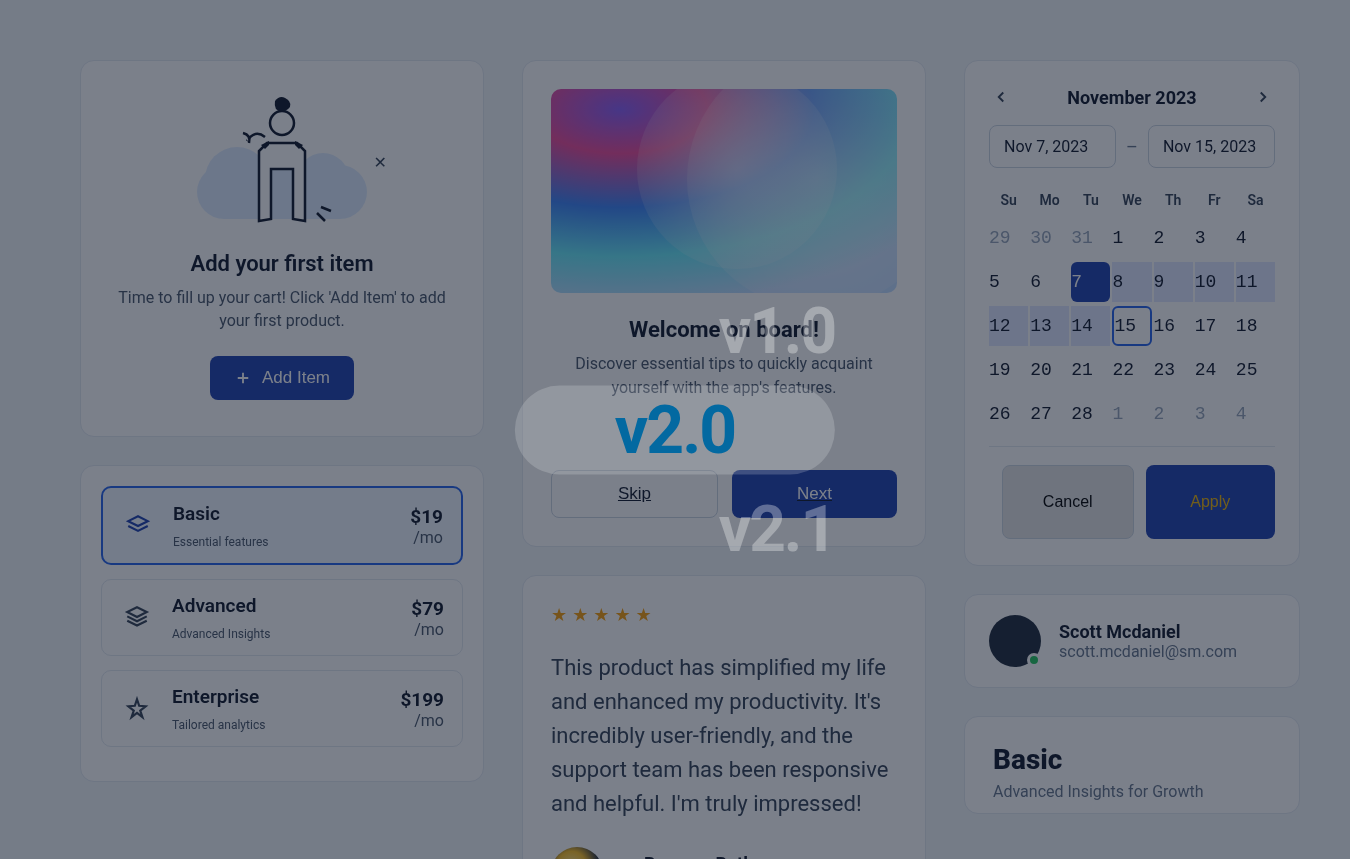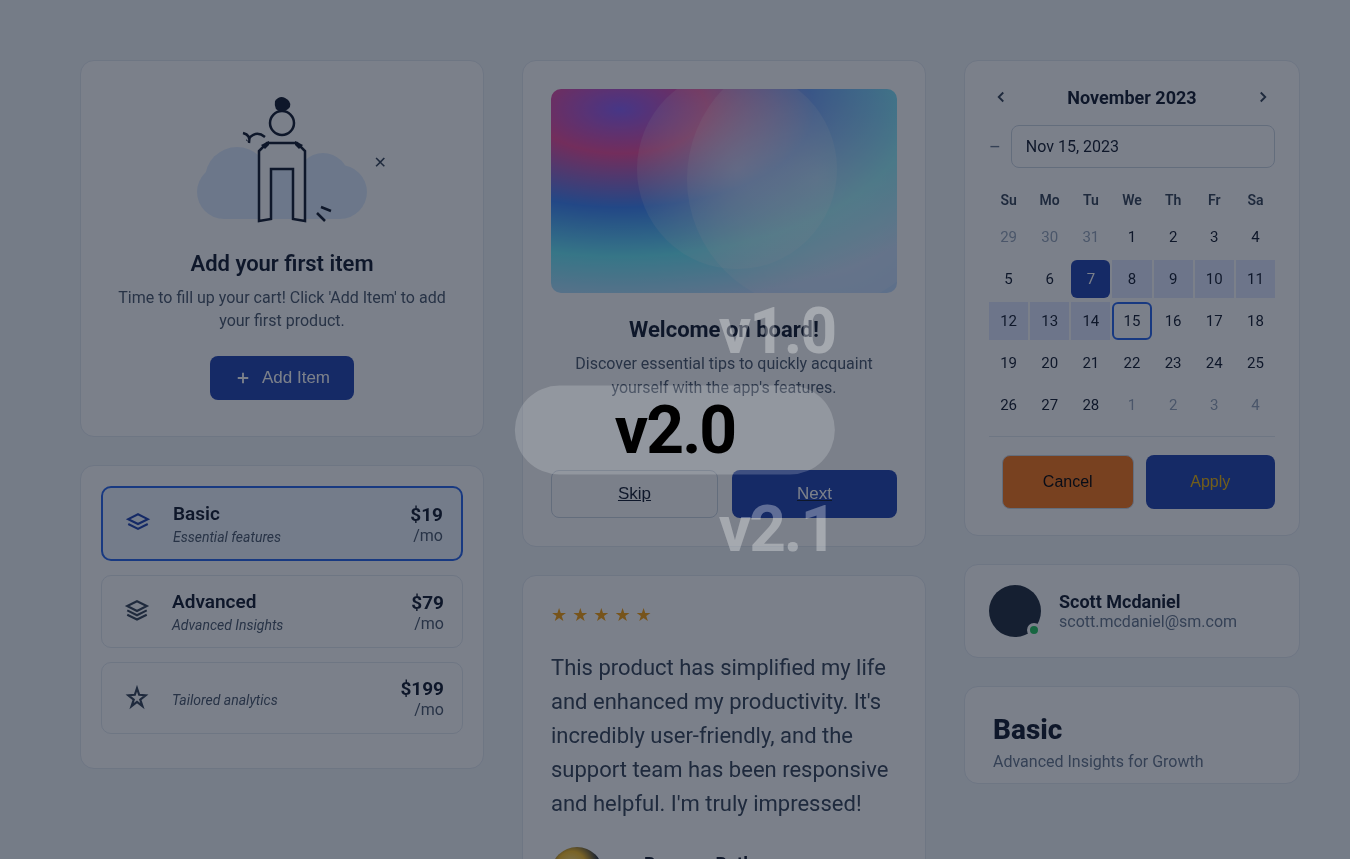--- a/index.html
+++ b/index.html
@@ -70,21 +70,21 @@
   .plan-row {
     display:flex; align-items:center; gap:18px;
     border:1px solid #e2e8f0; border-radius:10px; padding:14px 18px;
     margin-bottom:14px; cursor:pointer;
   }
   .plan-row.selected { border:2px solid #2563eb; background:#eff6ff; }
   .plan-icon { width:34px; height:34px; display:flex; align-items:center; justify-content:center; color:#1e40af;}
   .plan-row:not(.selected) .plan-icon { color:#334155; }
   .plan-text { flex:1; }
   .plan-name { font-size:19px; font-weight:600; color:#0f172a;}
-  .plan-desc { font-size:14px; color:#475569; margin-top:4px;font-style:italic;}
+  .plan-desc { font-size:12px; color:#475569; margin-top:10px;}
   .plan-price { text-align:right;}
   .plan-amount { font-size:19px; font-weight:700;}
   .plan-per { font-size:16px; color:#475569;}
 
   
   .onboard-card { text-align:center; }
   .onboard-img {
     width:100%; height:204px; border-radius:10px; margin-bottom:24px;
     background: radial-gradient(ellipse 140% 120% at 20% 10%, #8b5cf6 0%, #ec4899 18%, #3b82f6 40%, #67e8f9 60%, #bfdbfe 80%);
     position:relative; overflow:hidden;
@@ -120,27 +120,27 @@
   
   .cal-card { padding:24px 24px 26px; }
   .cal-head { display:flex; align-items:center; justify-content:space-between; margin-bottom:16px;}
   .cal-chevron { width:24px; height:24px; display:flex; align-items:center; justify-content:center; cursor:pointer; color:#334155;}
   .cal-month { font-size:18px; font-weight:700;}
   .date-inputs { display:flex; align-items:center; gap:10px; margin-bottom:18px;}
   .date-field { flex:1; border:1px solid #cbd5e1; border-radius:8px; padding:11px 14px; font-size:16px; color:#0f172a;}
   .date-dash { color:#64748b; font-size:18px;}
   .cal-grid { display:grid; grid-template-columns: repeat(7, 1fr); gap:2px; row-gap:4px; margin-bottom:12px;}
   .dow { font-size:14px; font-weight:600; color:#334155; text-align:center; padding:6px 0;}
-  .day { font-size:15px; color:#0f172a; text-align:center; padding:10px 0; border-radius:6px; cursor:pointer; position:relative;}
+  .day { font-size:18px; color:#0f172a; text-align:left; padding:10px 0; border-radius:6px; cursor:pointer; position:relative;font-family:Liberation Mono, monospace;}
   .day.muted { color:#94a3b8; }
   .day.sel-start { background:#1e40af; color:#fff; border-radius:6px;}
   .day.sel-end { border:2px solid #2563eb; border-radius:6px; padding:8px 0;}
   .day.in-range { background:#e0e7ff; border-radius:0;}
   .cal-footer { display:flex; gap:12px; border-top:1px solid #e2e8f0; padding-top:18px;}
-  .btn-cancel { flex:1; background:#f97316; border:1px solid #cbd5e1; border-radius:8px; padding:17px 0; font-size:16px; font-weight:500; cursor:pointer;margin-left:13px;}
+  .btn-cancel { flex:1; background:#e5e5e5; border:1px solid #cbd5e1; border-radius:8px; padding:27px 0; font-size:16px; font-weight:500; cursor:pointer;margin-left:13px;}
   .btn-apply { flex:1; background:#1e40af; border:none; color:#eab308; border-radius:8px; padding:11px 0; font-size:16px; font-weight:500; cursor:pointer;}
 
   
   .user-card { padding:20px 24px; display:flex; align-items:center; gap:18px;}
   .user-avatar { width:52px; height:52px; border-radius:50%; background:#1e293b;
     position:relative; }
   .user-avatar .dot { position:absolute; right:0; bottom:0; width:14px; height:14px; background:#22c55e; border:3px solid #fff; border-radius:50%;}
   .user-name { font-size:18px; font-weight:700;}
   .user-email { font-size:16px; color:#64748b; word-break:break-all;}
 
@@ -153,21 +153,21 @@
   .version-picker {
     position:absolute; top:50%; left:50%; transform:translate(-50%,-50%);
     z-index:100; display:flex; flex-direction:column; align-items:flex-end; gap:17px;
     pointer-events:none;
   }
   .v-item {
     font-size:64px; font-weight:700; color:rgba(255,255,255,0.32);
     letter-spacing:-2px;
   }
   .v-item.active {
-    font-size:66px; color:#000000;
+    font-size:66px; color:#0369a1;
     background: rgba(255,255,255,0.18);
     border-radius:1000px;
     padding:6px 100px;
   }
 </style>
 </head>
 <body>
 
 <div class="grid">
 
@@ -231,20 +231,21 @@
       <div class="plan-per">/mo</div>
     </div>
         </div>
         <div class="plan-row">
     <div class="plan-icon">
             <svg width="26" height="26" viewBox="0 0 24 24" fill="none" stroke="currentColor" stroke-width="2">
               <path d="M12 3l2 6 6 .5-5 4 2 6-5-4-5 4 2-6-5-4 6-.5z"></path>
             </svg>
           </div>
     <div class="plan-text">
+      <div class="plan-name">Enterprise</div>
       <div class="plan-desc">Tailored analytics</div>
     </div>
     <div class="plan-price">
       <div class="plan-amount">$199</div>
       <div class="plan-per">/mo</div>
     </div>
         </div>
       </div>
   </div>
 
@@ -287,20 +288,21 @@
             </svg>
         </div>
         <div class="cal-month">November 2023</div>
         <div class="cal-chevron">
           <svg width="18" height="18" viewBox="0 0 24 24" fill="none" stroke="currentColor" stroke-width="2.5">
               <path d="M9 6l6 6-6 6"></path>
             </svg>
         </div>
       </div>
       <div class="date-inputs">
+        <div class="date-field">Nov 7, 2023</div>
         <div class="date-dash">–</div>
         <div class="date-field">Nov 15, 2023</div>
       </div>
       <div class="cal-grid" id="cal-grid">
           <div class="dow">Su</div>
           <div class="dow">Mo</div>
           <div class="dow">Tu</div>
           <div class="dow">We</div>
           <div class="dow">Th</div>
           <div class="dow">Fr</div>

